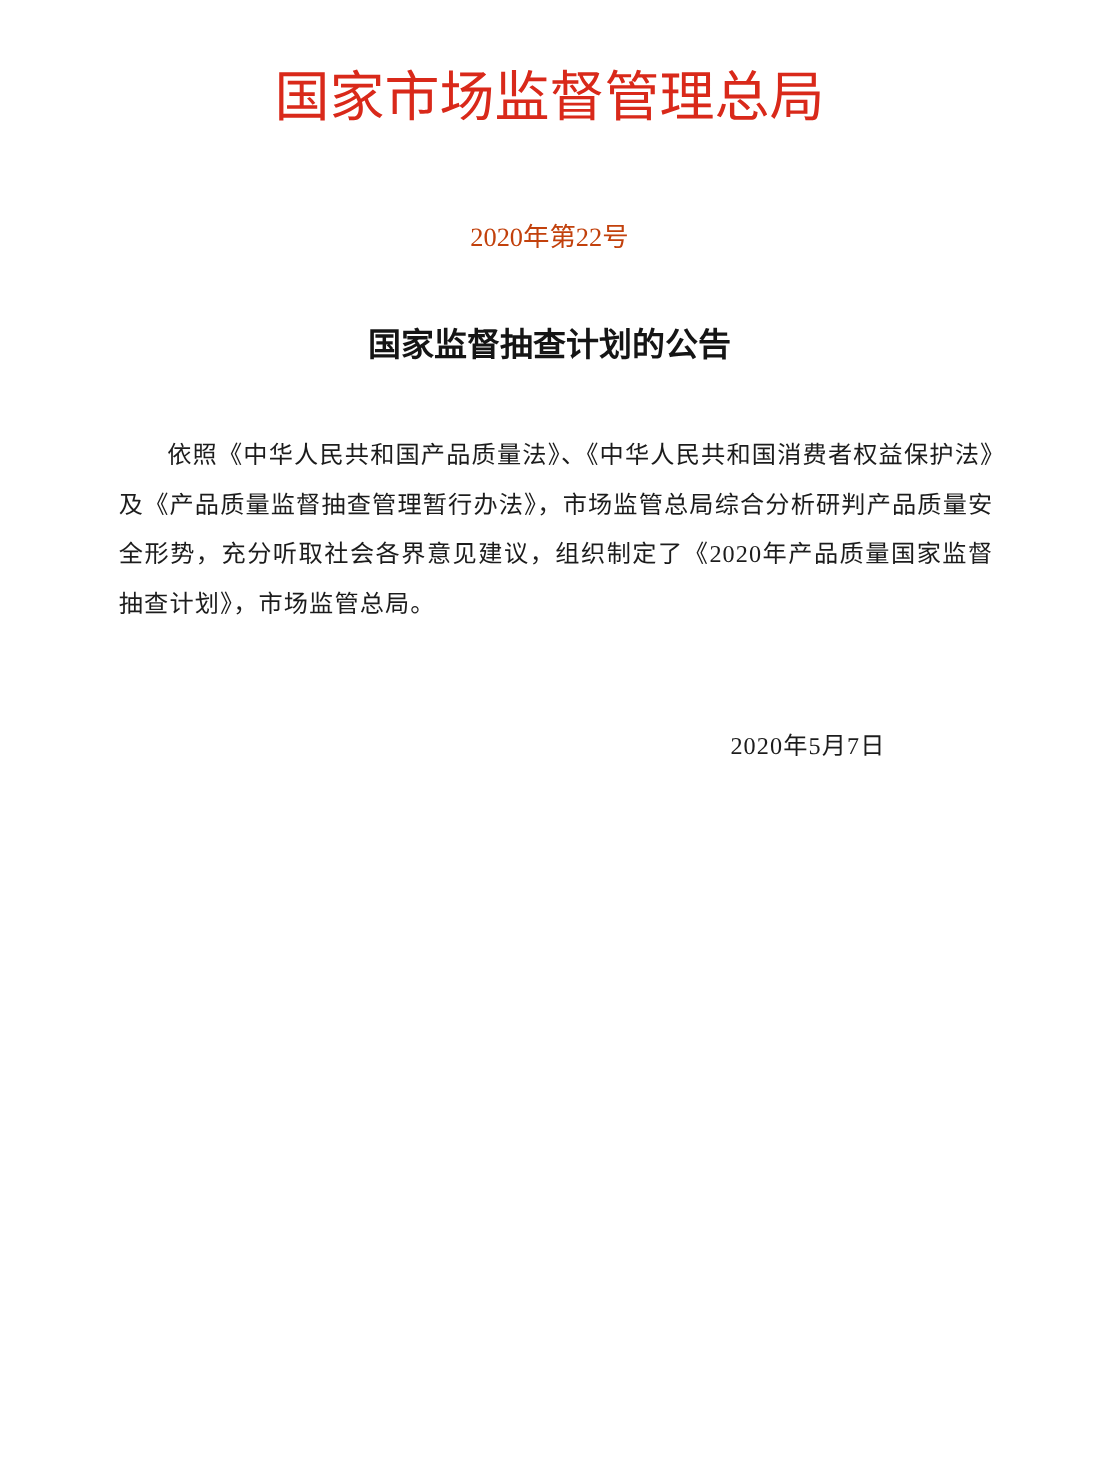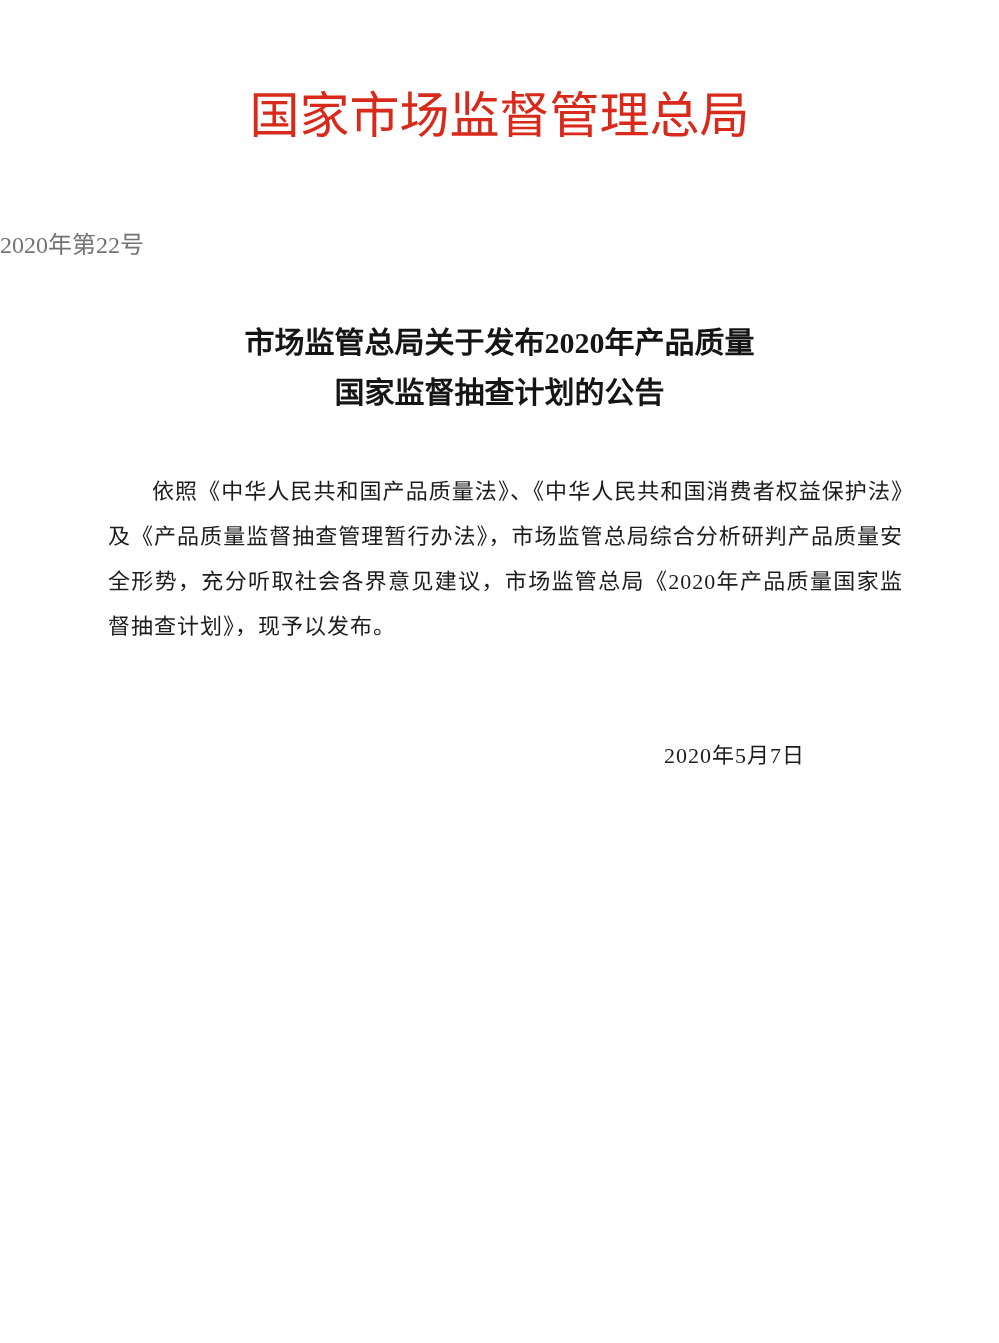--- a/index.html
+++ b/index.html
@@ -5,21 +5,21 @@
   * { margin: 0; padding: 0; box-sizing: border-box; }
   html, body { background: #ffffff; }
   .page {
     position: relative;
     width: 999px;
     height: 1343px;
     margin: 0 auto;
     background: #ffffff;
     font-family: "Liberation Serif", "DejaVu Serif", serif;
     color: #1c1c1c;
-    padding-top: 84px;
+    padding-top: 56px;
     overflow: hidden;
   }
   .agency-title {
     font-size: 50px;
     line-height: 64px;
     font-weight: normal;
     text-align: center;
     color: #d9291a;
     letter-spacing: 0px;
     white-space: nowrap;
@@ -29,21 +29,22 @@
     font-size: 50px;
     line-height: 64px;
     text-align: center;
     color: #d9291a;
     white-space: pre;
   }
   .doc-number {
     margin-top: 80px;
     font-size: 24px;
     line-height: 34px;
-    color: #737373;
+    text-align: center;
+    color: #c2410c;
   }
   .doc-title {
     margin-top: 56px;
     font-size: 30px;
     line-height: 50px;
     font-weight: bold;
     text-align: center;
     color: #151515;
   }
   .body-text {
@@ -74,25 +75,24 @@
 <body>
 
 <div class="page">
 
   <h1 class="agency-title">国家市场监督管理总局</h1>
 
 
   <div class="doc-number">2020年第22号</div>
 
   <h2 class="doc-title">
-    <div>市场监管总局关于发布2020年产品质量</div>
     <div>国家监督抽查计划的公告</div>
   </h2>
 
   <div class="body-text">
-    <p>依照《中华人民共和国产品质量法》、《中华人民共和国消费者权益保护法》及《产品质量监督抽查管理暂行办法》，市场监管总局综合分析研判产品质量安全形势，充分听取社会各界意见建议，市场监管总局《2020年产品质量国家监督抽查计划》，现予以发布。</p>
+    <p>依照《中华人民共和国产品质量法》、《中华人民共和国消费者权益保护法》及《产品质量监督抽查管理暂行办法》，市场监管总局综合分析研判产品质量安全形势，充分听取社会各界意见建议，组织制定了《2020年产品质量国家监督抽查计划》，市场监管总局。</p>
   </div>
 
   <div class="footer-block">
     <div>2020年5月7日</div>
   </div>
 
 </div>
 
 </body></html>

